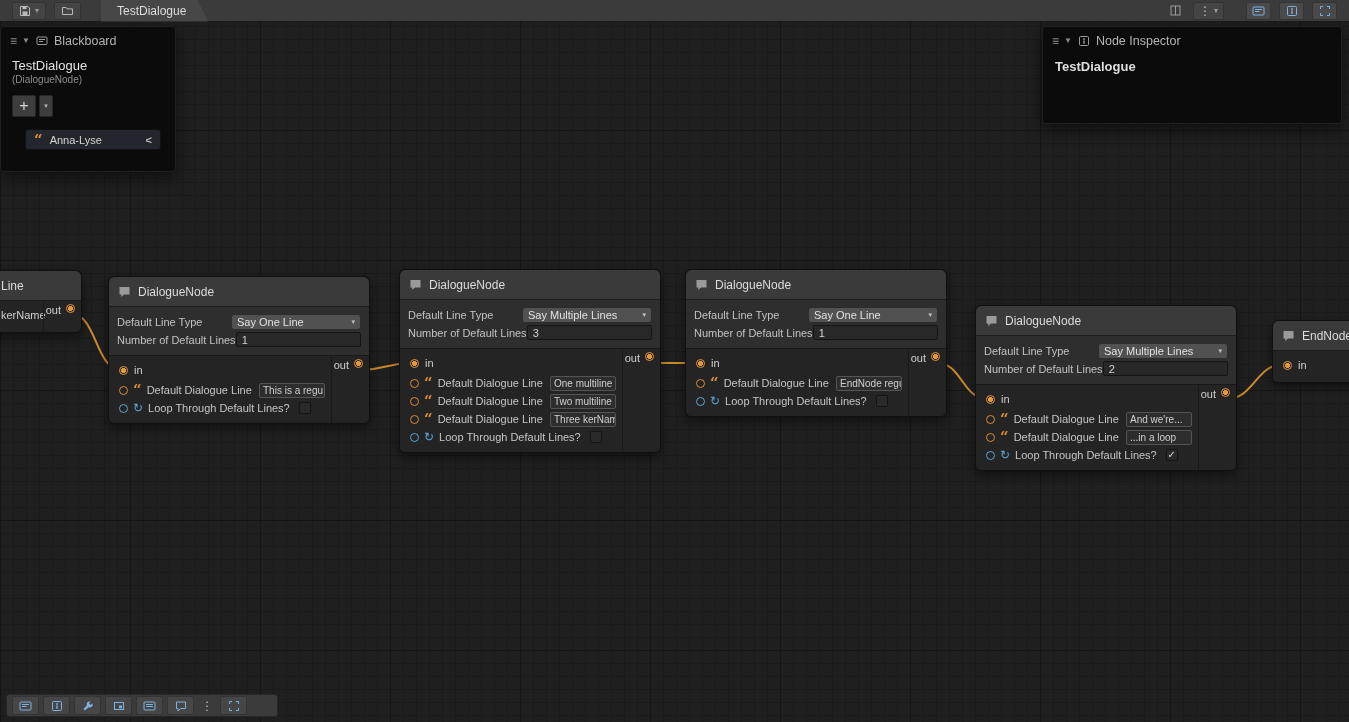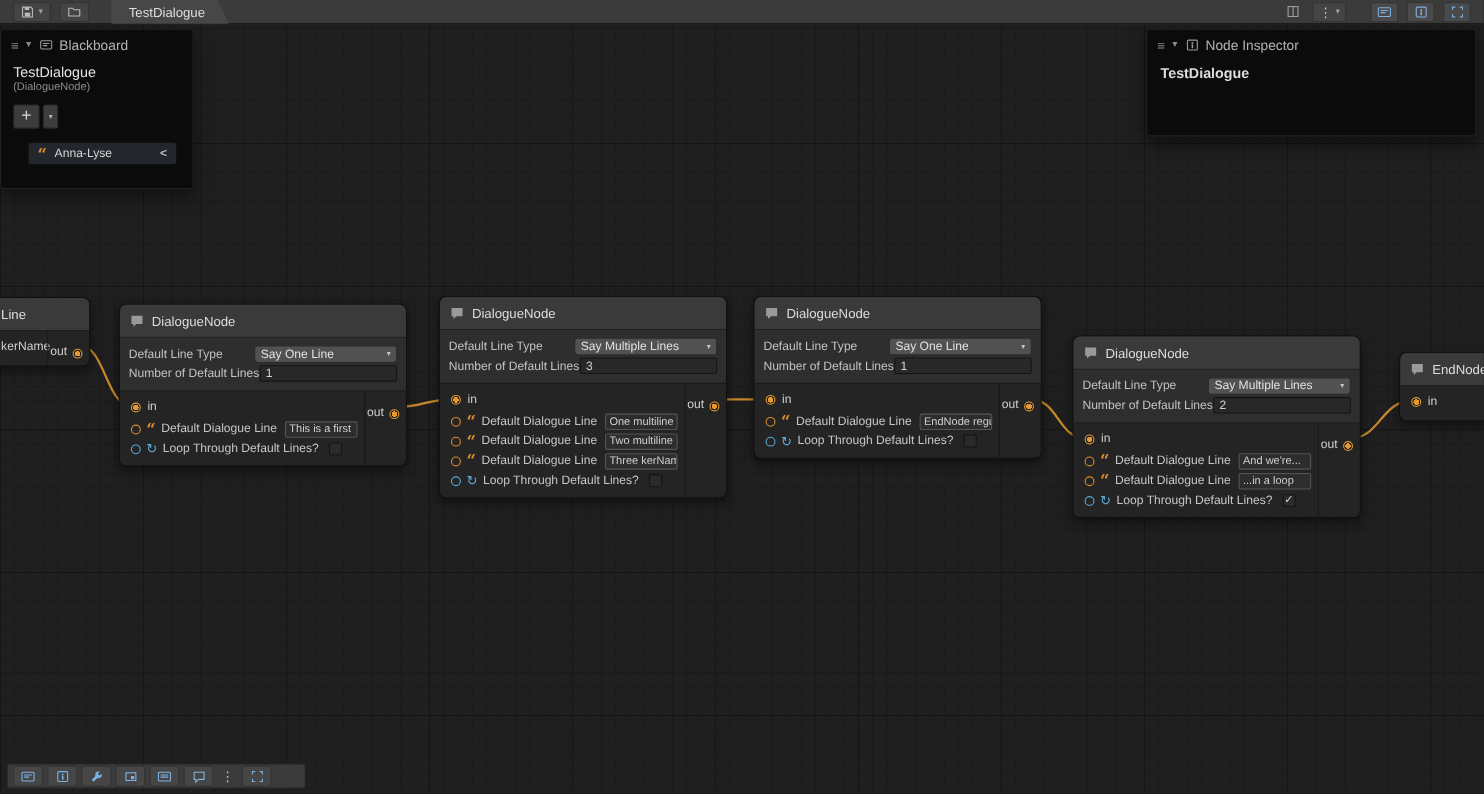--- a/index.html
+++ b/index.html
@@ -57,21 +57,21 @@
   .prop-row{display:flex;align-items:center;justify-content:space-between;height:17px;padding:0 8px;margin:1px 0}
   .prop-label{font-size:11px;color:#c2c2c2;white-space:nowrap}
   .dropdown{width:130px;height:16px;background:#515151;border:1px solid #2c2c2c;border-radius:3px;
     display:flex;align-items:center;padding:0 5px;color:#e2e2e2;font-size:11px;white-space:nowrap;overflow:hidden}
   .dd-caret{margin-left:auto;font-size:7px;color:#c6c6c6}
   .num-field{width:130px;height:15px;background:#282828;border:1px solid #141414;border-radius:2px;
     display:flex;align-items:center;padding:0 5px;color:#d2d2d2;font-size:11px}
   .node-body{display:flex;background:#242424;border-radius:0 0 6px 6px}
   .node-in{flex:1;padding:3px 0 6px;min-width:0}
   .node-outcol{width:38px;border-left:1px solid #191919;padding:3px 6px 0 0;display:flex;justify-content:flex-end;align-items:flex-start}
-  .outport{display:flex;align-items:flex-end;gap:5px;height:22px}
+  .outport{display:flex;align-items:flex-start;gap:5px;height:22px}
   .port-row{height:22px;display:flex;align-items:center;gap:6px;padding-left:10px}
   .port{width:9px;height:9px;border-radius:50%;flex:none}
   .port.filled{border:1px solid #e39a35;background:radial-gradient(circle,#e39a35 0 2.5px,#1c1c1c 2.6px 100%)}
   .port.hollow{border:1px solid #d98a33;background:transparent}
   .port.hollow.blue{border-color:#5aa7d6}
   .port-label{font-size:11px;color:#cfcfcf}
   .field-row{height:18px;display:flex;align-items:center;gap:5px;padding:0 6px 0 10px}
   .quote-icon{color:#dd8f2e;font-family:"DejaVu Serif",serif;font-weight:bold;font-size:15px;line-height:5px;height:8px;display:inline-block;transform:translateY(2px);flex:none}
   .loop-icon{color:#5aa7d6;font-size:12px;line-height:1;flex:none}
   .field-label{white-space:nowrap;font-size:11px;color:#c6c6c6;overflow:hidden}
@@ -138,21 +138,21 @@
     <div class="node-body">
       <div class="node-in">
         <div class="port-row">
           <span class="port filled"></span>
           <span class="port-label">in</span>
         </div>
         <div class="field-row">
           <span class="port hollow"></span>
           <span class="quote-icon">“</span>
           <span class="field-label">Default Dialogue Line</span>
-          <div class="text-field">This is a first</div>
+          <div class="text-field">This is a regu</div>
         </div>
         <div class="field-row">
           <span class="port hollow blue"></span>
           <span class="loop-icon">↻</span>
           <span class="field-label">Loop Through Default Lines?</span>
           <div class="checkbox"></div>
         </div>
       </div>
       <div class="node-outcol">
         <div class="outport">

